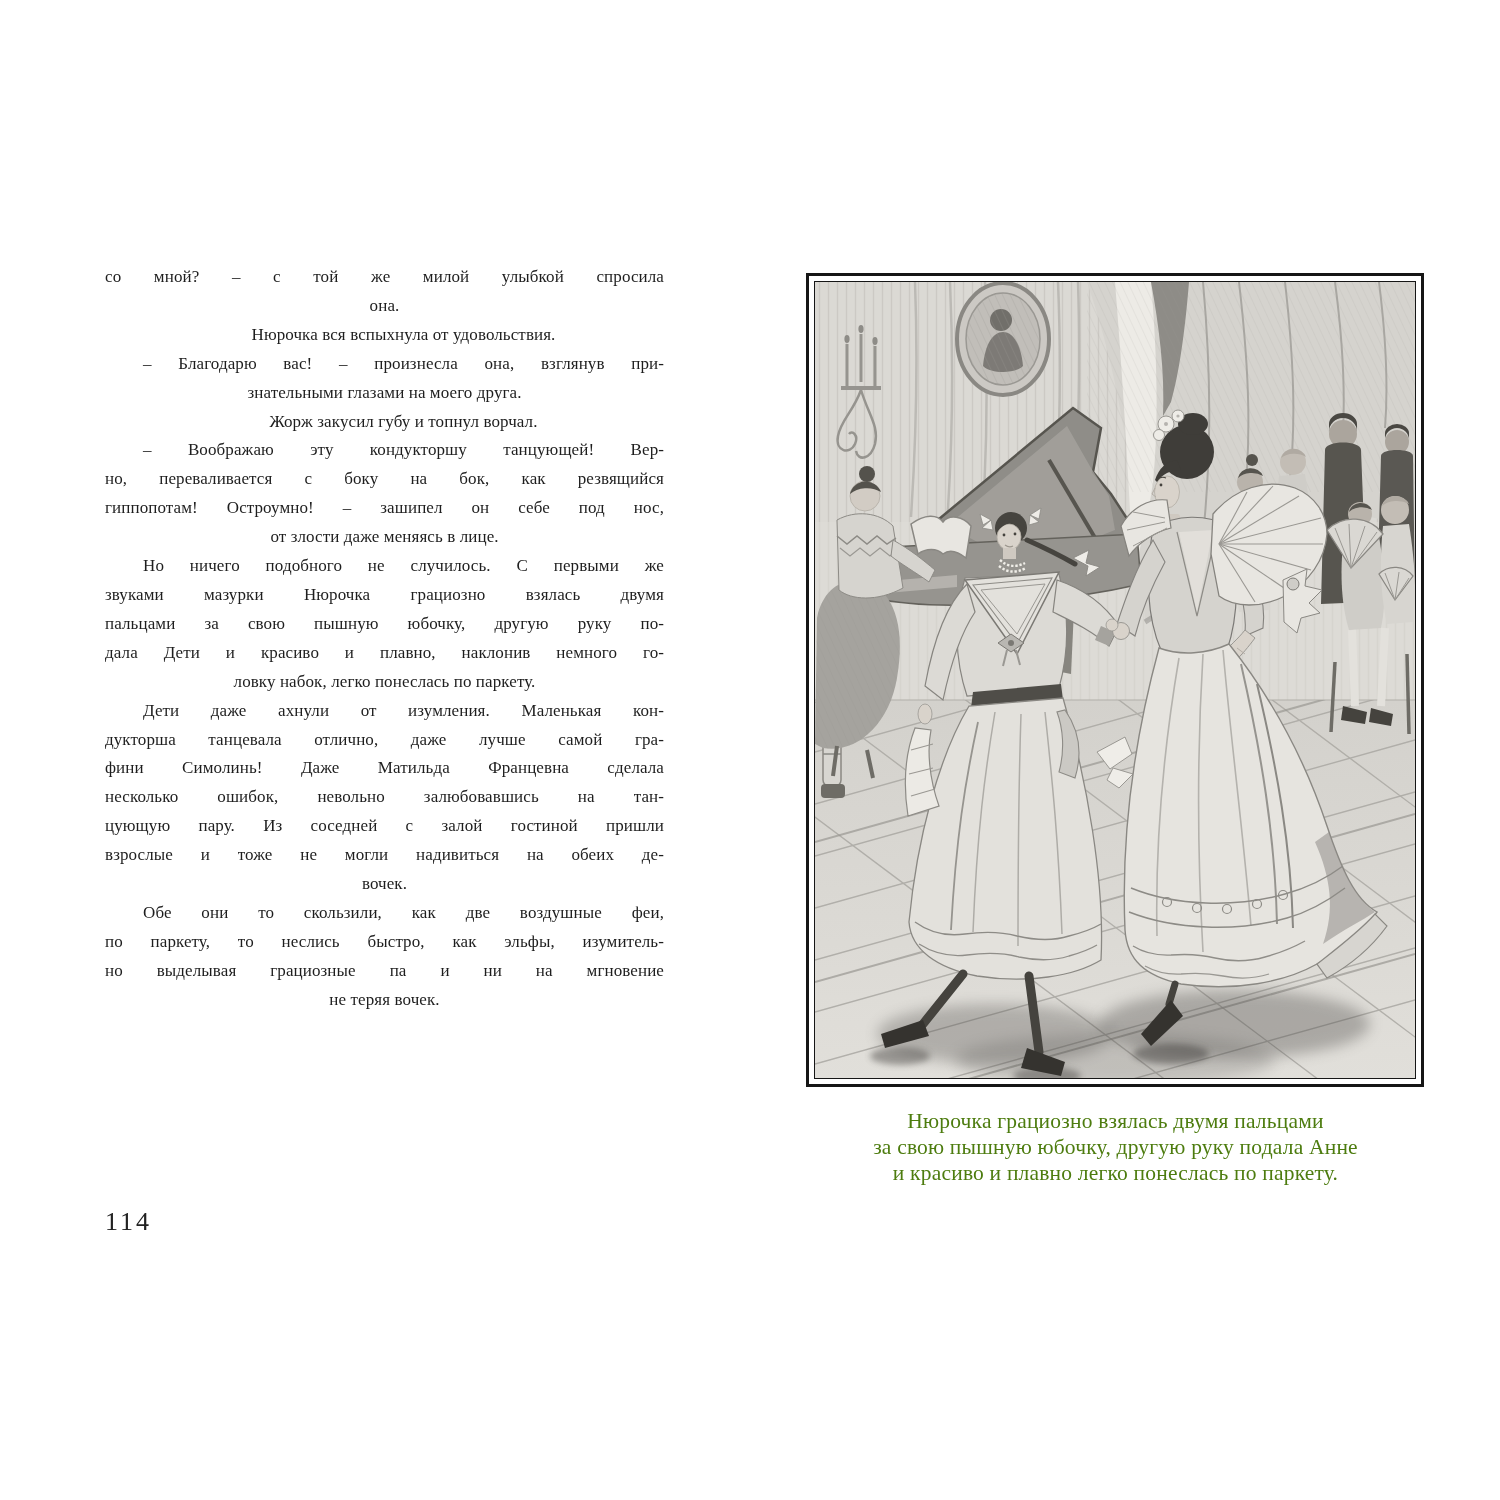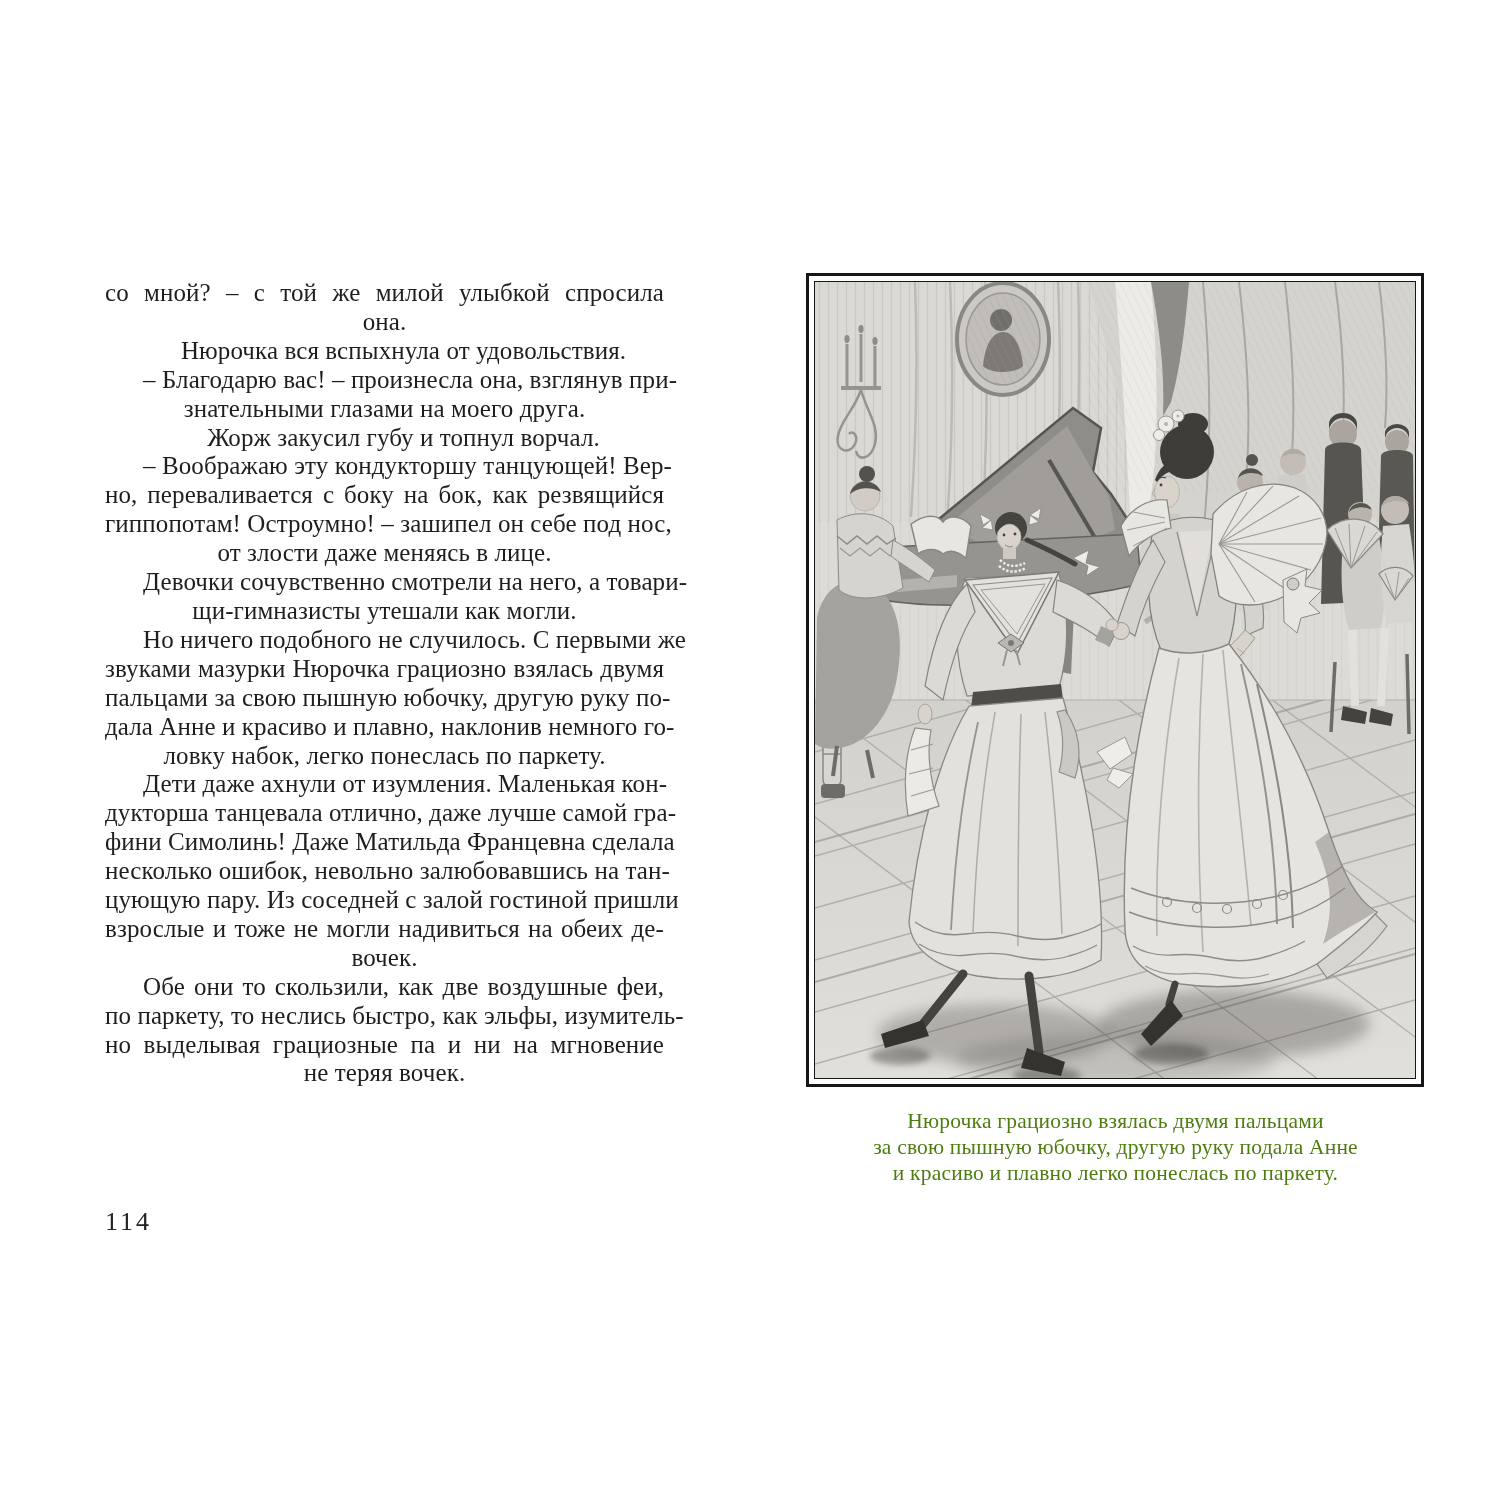--- a/index.html
+++ b/index.html
@@ -2,22 +2,22 @@
 <html><head>
 <meta charset="utf-8">
 <style>
   html,body{margin:0;padding:0;}
   body{
     width:1500px;height:1500px;position:relative;background:#ffffff;
     font-family:"Liberation Serif","DejaVu Serif",serif;color:#1e1e1e;
     overflow:hidden;
   }
   .text-col{
-    position:absolute;left:105px;top:279px;width:559px;
-    font-size:25px;line-height:28.9px;letter-spacing:0.1px;
+    position:absolute;left:105px;top:263px;width:559px;
+    font-size:17px;line-height:28.9px;letter-spacing:0.1px;
   }
   .para{margin:0;}
   .line{white-space:nowrap;text-align:center;}
   .line.jl{text-align:justify;text-align-last:justify;}
   .para.indent .line:first-child{text-indent:38px;}
   .pagenum{
     position:absolute;left:105px;top:1207px;font-size:26px;letter-spacing:3px;color:#222;font-family:Liberation Serif, serif;
   }
   figure.illo{position:absolute;left:806px;top:273px;margin:0;}
   .frame{border:3px solid #161616;padding:5px;background:#ffffff;display:inline-block;}
@@ -48,28 +48,24 @@
       <div class="para indent">
         <div class="line">Жорж закусил губу и топнул ворчал.</div>
       </div>
       <div class="para indent">
         <div class="line jl">– Воображаю эту кондукторшу танцующей! Вер-</div>
         <div class="line jl">но, переваливается с боку на бок, как резвящийся</div>
         <div class="line jl">гиппопотам! Остроумно! – зашипел он себе под нос,</div>
         <div class="line">от злости даже меняясь в лице.</div>
       </div>
       <div class="para indent">
-        <div class="line jl">Девочки сочувственно смотрели на него, а товари-</div>
-        <div class="line">щи-гимназисты утешали как могли.</div>
-      </div>
-      <div class="para indent">
         <div class="line jl">Но ничего подобного не случилось. С первыми же</div>
         <div class="line jl">звуками мазурки Нюрочка грациозно взялась двумя</div>
         <div class="line jl">пальцами за свою пышную юбочку, другую руку по-</div>
-        <div class="line jl">дала Анне и красиво и плавно, наклонив немного го-</div>
+        <div class="line jl">дала Дети и красиво и плавно, наклонив немного го-</div>
         <div class="line">ловку набок, легко понеслась по паркету.</div>
       </div>
       <div class="para indent">
         <div class="line jl">Дети даже ахнули от изумления. Маленькая кон-</div>
         <div class="line jl">дукторша танцевала отлично, даже лучше самой гра-</div>
         <div class="line jl">фини Симолинь! Даже Матильда Францевна сделала</div>
         <div class="line jl">несколько ошибок, невольно залюбовавшись на тан-</div>
         <div class="line jl">цующую пару. Из соседней с залой гостиной пришли</div>
         <div class="line jl">взрослые и тоже не могли надивиться на обеих де-</div>
         <div class="line">вочек.</div>

